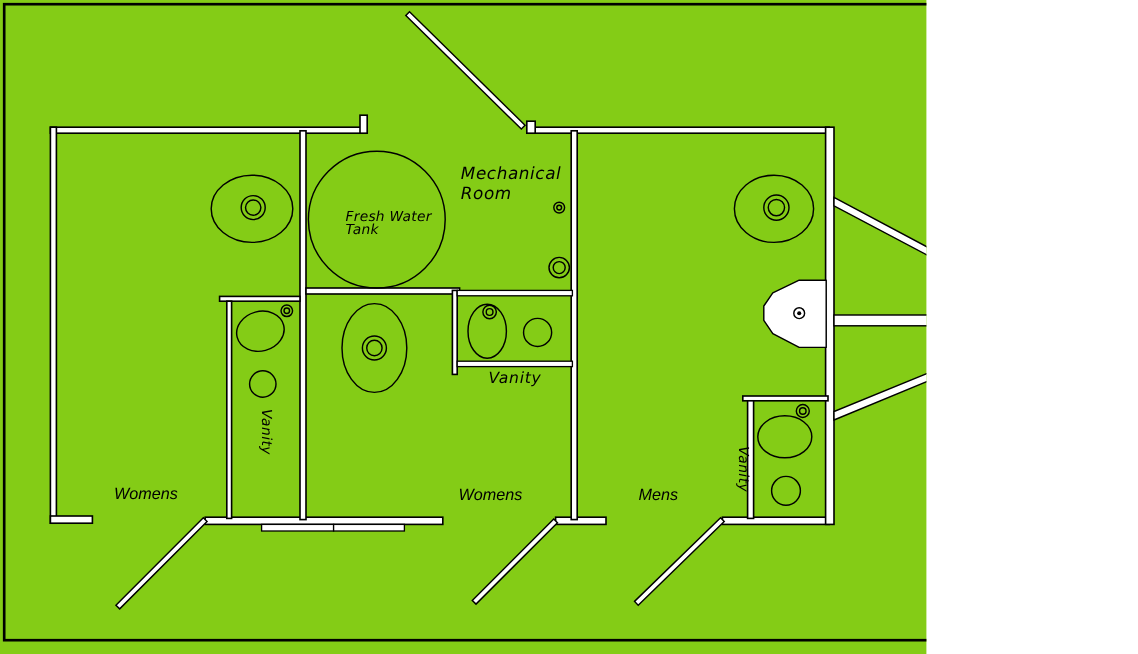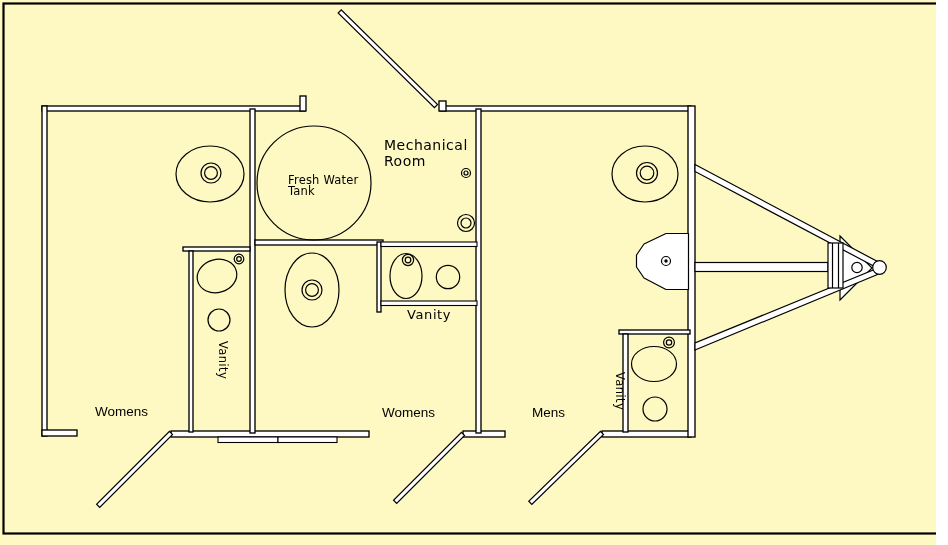--- a/index.html
+++ b/index.html
@@ -1,16 +1,16 @@
 <!DOCTYPE html>
 <html><head>
 <meta charset="utf-8">
 <style>
   html,body{margin:0;padding:0;background:#ffffff;}
-  .stage{position:relative;width:936px;height:545px;background:#fef9c3;overflow:hidden;}
+  .stage{position:relative;width:772px;height:545px;background:#84cc16;overflow:hidden;font-style:italic;}
   svg{display:block;}
   .frame{fill:none;stroke:#000;stroke-width:2.2;}
   .wall{fill:#ffffff;stroke:#000;stroke-width:1.35;}
   .thin{fill:#ffffff;stroke:#000;stroke-width:1.1;}
   .ln{fill:none;stroke:#000;stroke-width:1.2;}
   .lnr{fill:#ffffff;stroke:#000;stroke-width:1.2;}
   .dot{fill:#000;stroke:none;}
   text{fill:#000;}
   .cad{font-family:"DejaVu Sans",sans-serif;font-size:14px;letter-spacing:0.5px;}
   .cad-md{font-family:"DejaVu Sans",sans-serif;font-size:13px;letter-spacing:0.6px;}

